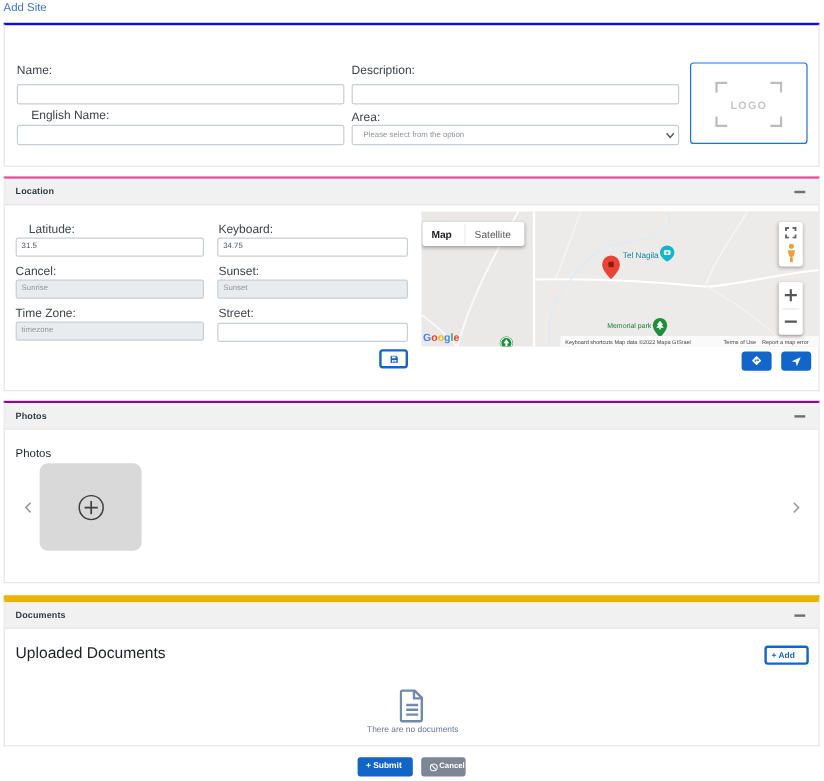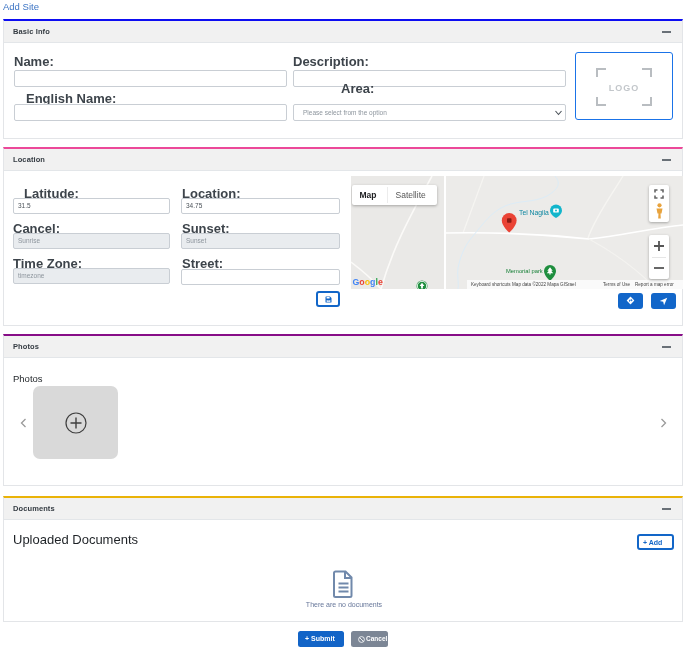--- a/index.html
+++ b/index.html
@@ -3,43 +3,39 @@
 <meta charset="utf-8">
 <style>
 * { margin:0; padding:0; box-sizing:border-box; }
 html,body { width:687px; height:651px; background:#fff; font-family:"Liberation Sans",sans-serif; overflow:hidden; }
 #page { position:relative; width:687px; height:651px; }
 .abs { position:absolute; }
 .card { position:absolute; left:3px; width:680px; background:#fff; border:1px solid #e3e5e8; }
 .chdr { position:absolute; left:0; top:0; width:100%; height:22px; background:#f1f1f1; border-bottom:1px solid #e3e6e9; }
 .chdr .t { position:absolute; left:9px; top:6px; font-size:7.5px; font-weight:bold; color:#343b42; letter-spacing:.1px; }
 .chdr .minus { position:absolute; right:11px; top:10px; width:9px; height:2px; background:#697077; }
-.lbl { position:absolute; font-size:13px; font-weight:bold; color:#3d444b; }
+.lbl { position:absolute; font-size:10px; font-weight:normal; color:#3d444b; }
 .inp { position:absolute; background:#fff; border:1px solid #c9ced4; border-radius:2px; font-size:6.5px; color:#4a5158; line-height:14px; padding-left:4px; }
 .inp.dis { background:#e9ecef; color:#8d959d; }
 .ph { color:#8d959d; }
 </style>
 </head>
 <body>
 <div id="page">
 
   <div class="abs" style="left:3px;top:1px;font-size:9.5px;color:#3c74c4;">Add Site</div>
 
   <div class="card" style="top:19px;height:120px;border-top:2px solid #0d0df2;">
-    <div class="chdr">
-        <span class="t">Basic Info</span>
-        <span class="minus"></span>
-      </div>
     <div class="lbl" style="left:10px;top:33px;">Name:</div>
     <div class="inp" style="left:10px;top:49px;width:273px;height:17px;"></div>
     <div class="lbl" style="left:22px;top:70px;">English Name:</div>
     <div class="inp" style="left:10px;top:83px;width:273px;height:17px;"></div>
     <div class="lbl" style="left:289px;top:33px;">Description:</div>
     <div class="inp" style="left:289px;top:49px;width:273px;height:17px;"></div>
-    <div class="lbl" style="left:289px;top:60px;margin-left:48px;">Area:</div>
+    <div class="lbl" style="left:289px;top:72px;">Area:</div>
     <div class="inp" style="left:289px;top:83px;width:273px;height:17px;line-height:15px;padding-left:9px;"><span class="ph">Please select from the option</span>
       <svg class="abs" style="right:3px;top:5px;" width="7" height="6" viewBox="0 0 7 6">
           <path d="M0.5 1 L3.5 4.5 L6.5 1" stroke="#4a5158" stroke-width="1.1" fill="none"></path>
         </svg>
     </div>
     <div class="abs" style="left:571px;top:31px;width:98px;height:68px;border:1.5px solid #1a73e8;border-radius:3px;padding-left:46px;">
       <svg class="abs" style="left:20px;top:15px;" width="56" height="38" viewBox="0 0 56 38">
         <g stroke="#b9bdc1" stroke-width="2" fill="none">
           <path d="M1 9 V1 H10"></path>
             <path d="M46 1 H55 V9"></path>
@@ -51,21 +47,21 @@
     </div>
   </div>
 
   <div class="card" style="top:147px;height:179px;border-top:2px solid #ec4899;">
     <div class="chdr">
         <span class="t">Location</span>
         <span class="minus"></span>
       </div>
     <div class="lbl" style="left:9px;top:37px;margin-left:11px;">Latitude:</div>
     <div class="inp" style="left:9px;top:49px;width:157px;height:16px;">31.5</div>
-    <div class="lbl" style="left:178px;top:37px;">Location:</div>
+    <div class="lbl" style="left:178px;top:37px;">Keyboard:</div>
     <div class="inp" style="left:177px;top:49px;width:159px;height:16px;">34.75</div>
     <div class="lbl" style="left:9px;top:72px;">Cancel:</div>
     <div class="inp dis" style="left:9px;top:84px;width:157px;height:16px;">Sunrise</div>
     <div class="lbl" style="left:178px;top:72px;">Sunset:</div>
     <div class="inp dis" style="left:177px;top:84px;width:159px;height:16px;">Sunset</div>
     <div class="lbl" style="left:9px;top:107px;">Time Zone:</div>
     <div class="inp dis" style="left:9px;top:119px;width:157px;height:16px;">timezone</div>
     <div class="lbl" style="left:178px;top:107px;">Street:</div>
     <div class="inp" style="left:177px;top:120px;width:159px;height:16px;"></div>
     <div class="abs" style="left:312px;top:142px;width:24px;height:16px;border:2px solid #1266c8;border-radius:3px;background:#fff;">
@@ -170,21 +166,21 @@
       </svg>
     </div>
     <svg class="abs" style="left:16px;top:82px;" width="7" height="10" viewBox="0 0 7 10">
         <path d="M5.5 1 L1.5 5 L5.5 9" stroke="#9a9a9a" stroke-width="1.3" fill="none"></path>
       </svg>
     <svg class="abs" style="left:656px;top:82px;" width="7" height="10" viewBox="0 0 7 10">
         <path d="M1.5 1 L5.5 5 L1.5 9" stroke="#9a9a9a" stroke-width="1.3" fill="none"></path>
       </svg>
   </div>
 
-  <div class="card" style="top:496px;height:126px;border-top:2px solid #eab308;">
+  <div class="card" style="top:496px;height:126px;border-top:6px solid #eab308;">
     <div class="chdr">
         <span class="t">Documents</span>
         <span class="minus"></span>
       </div>
     <div class="abs" style="left:9px;top:34px;font-size:13px;color:#1e2226;">Uploaded Documents</div>
     <div class="abs" style="left:633px;top:36px;width:37px;height:16px;border:2px solid #1266c8;border-radius:3px;background:#fff;">
       <span class="abs" style="left:4px;top:2.5px;font-size:7px;font-weight:bold;color:#1266c8;">+ Add</span>
     </div>
     <svg class="abs" style="left:329px;top:72px;" width="21" height="29" viewBox="0 0 21 29">
       <path d="M2.5 1.5 h10 l6 6 v18 a1.5 1.5 0 0 1 -1.5 1.5 h-14.5 a1.5 1.5 0 0 1 -1.5 -1.5 v-22.5 a1.5 1.5 0 0 1 1.5 -1.5 z" fill="none" stroke="#7189ab" stroke-width="2"></path>

